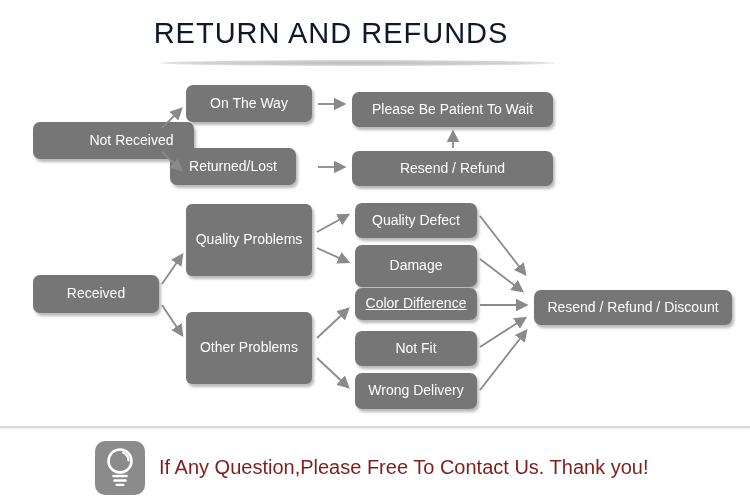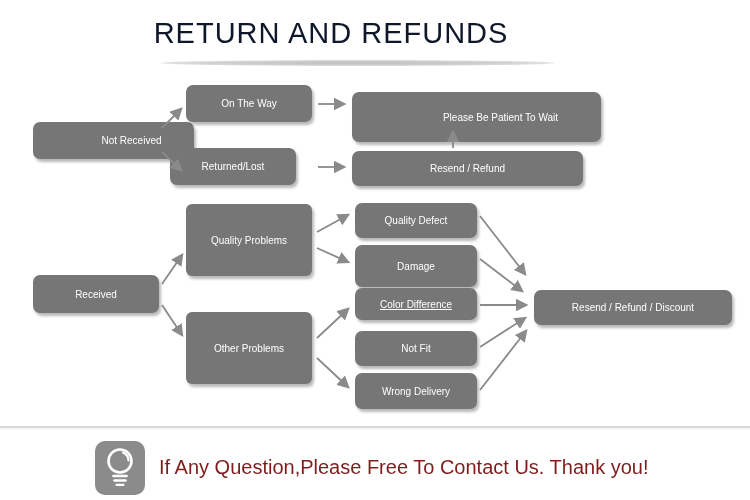--- a/index.html
+++ b/index.html
@@ -14,30 +14,30 @@
     font-size:29px;font-weight:400;letter-spacing:1px;color:#0f172a;
   }
   .title-underline{
     position:absolute;top:60px;left:160px;width:395px;height:6px;
     border-radius:50%;
     background:radial-gradient(ellipse at center,#bdbdbd 0%,#d2d2d2 55%,rgba(255,255,255,0) 95%);
   }
   
   .node{
     position:absolute;display:flex;align-items:center;justify-content:center;
-    background:#767676;color:#ffffff;font-size:10px;text-align:center;
+    background:#767676;color:#ffffff;font-size:14px;text-align:center;
     border-radius:7px;box-shadow:2px 3px 3px rgba(0,0,0,0.28);
     line-height:1.1;
   }
   .node.big{border-radius:6px;}
   .n-not-received{left:33px;top:122px;width:125px;height:37px;padding-left:36px;}
   .n-on-the-way{left:186px;top:85px;width:126px;height:37px;}
   .n-returned-lost{left:170px;top:148px;width:126px;height:37px;}
-  .n-please-be-patient{left:352px;top:92px;width:201px;height:50px;padding-left:48px;}
-  .n-resend-refund{left:352px;top:151px;width:231px;height:35px;}
+  .n-please-be-patient{left:352px;top:92px;width:201px;height:35px;}
+  .n-resend-refund{left:352px;top:151px;width:201px;height:35px;}
   .n-received{left:33px;top:275px;width:126px;height:38px;}
   .n-quality-problems{left:186px;top:204px;width:126px;height:72px;}
   .n-other-problems{left:186px;top:312px;width:126px;height:72px;}
   .n-quality-defect{left:355px;top:203px;width:122px;height:35px;}
   .n-damage{left:355px;top:245px;width:122px;height:42px;}
   .n-color-difference{left:355px;top:288px;width:122px;height:32px;text-decoration:underline;}
   .n-not-fit{left:355px;top:331px;width:122px;height:35px;}
   .n-wrong-delivery{left:355px;top:373px;width:122px;height:36px;}
   .n-resend-refund-discount{left:534px;top:290px;width:198px;height:35px;}
   

